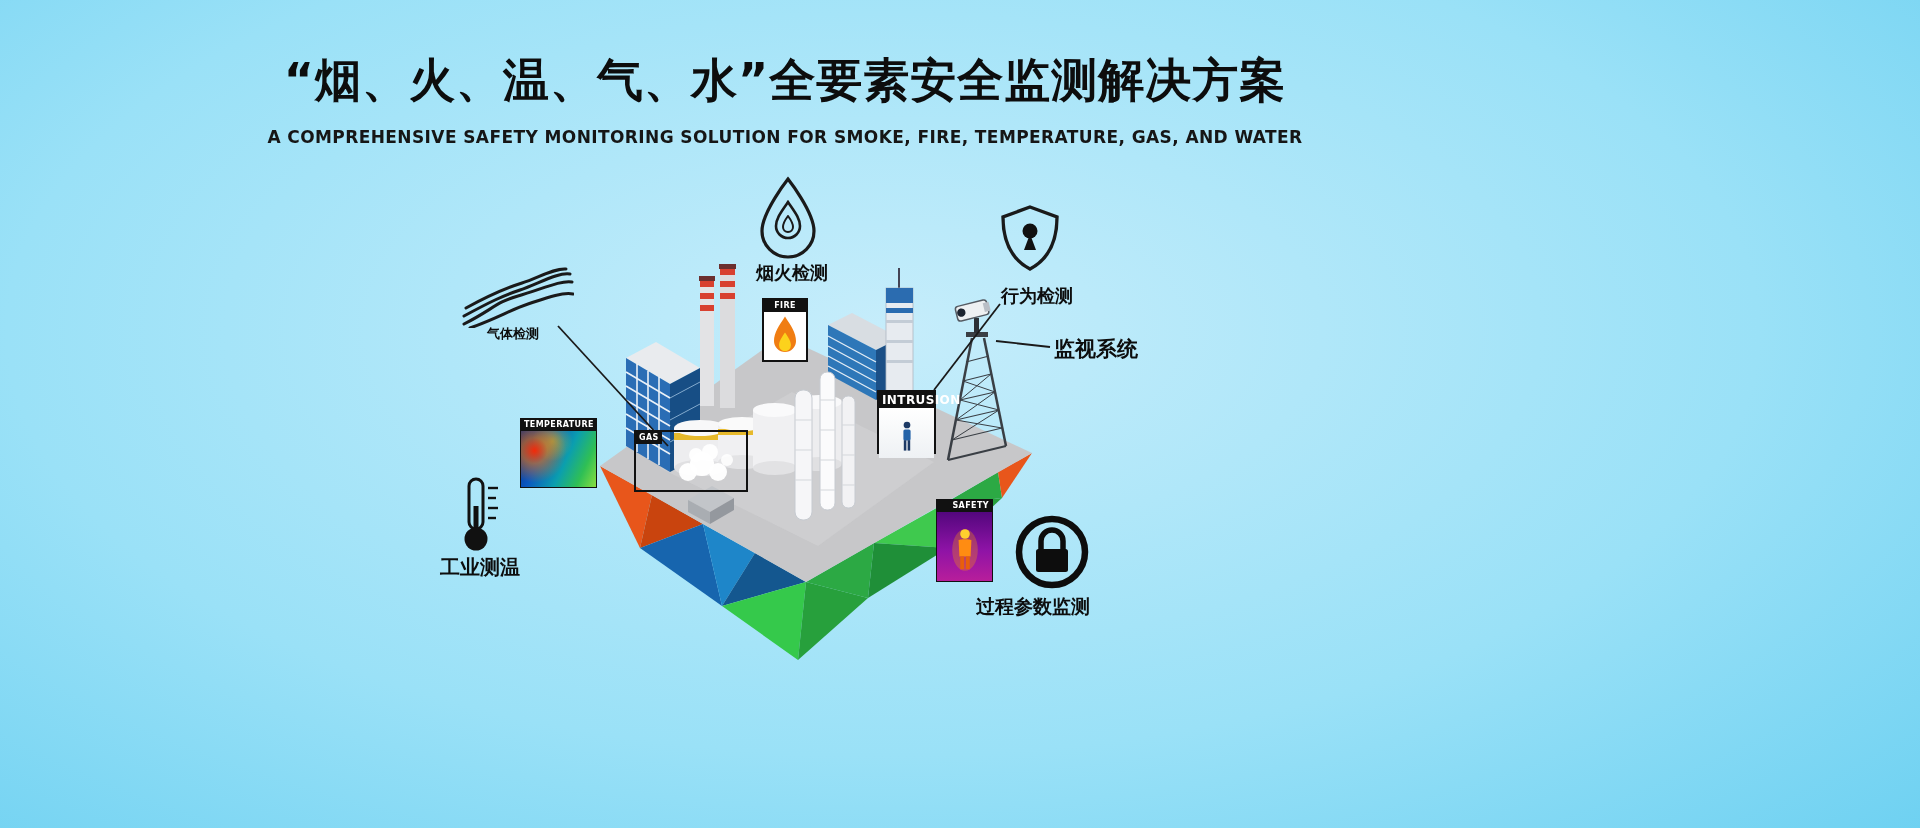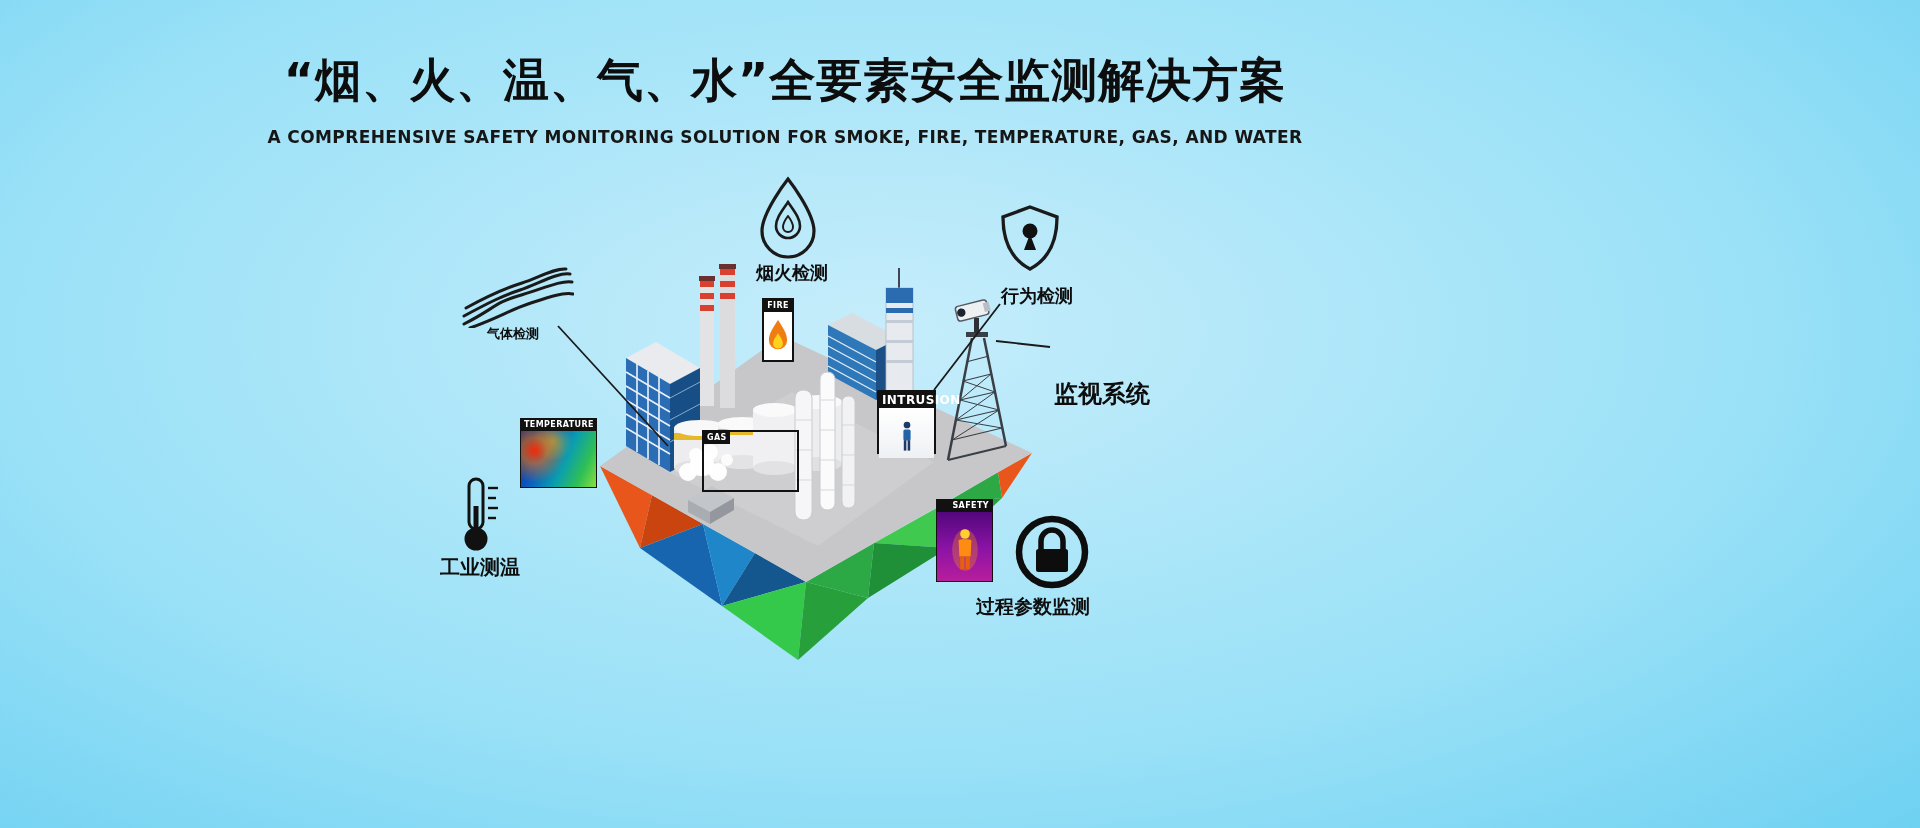--- a/index.html
+++ b/index.html
@@ -15,41 +15,41 @@
   .subtitle{
     position:absolute;top:127px;left:0;width:1570px;text-align:center;
     font-size:17px;font-weight:600;color:#161616;letter-spacing:.4px;
   }
   .scene{position:absolute;left:0;top:0;z-index:1;}
   .icon{position:absolute;z-index:3;}
   .callout-label{position:absolute;z-index:3;font-weight:700;color:#0d0d0d;white-space:nowrap;}
   #lbl-gas{left:487px;top:325px;font-size:13px;}
   #lbl-fire{left:756px;top:261px;font-size:18px;}
   #lbl-behavior{left:1001px;top:284px;font-size:18px;}
-  #lbl-surv{left:1054px;top:335px;font-size:24px;margin-top:43px;}
+  #lbl-surv{left:1054px;top:335px;font-size:21px;}
   #lbl-temp{left:440px;top:554px;font-size:20px;}
   #lbl-process{left:976px;top:594px;font-size:19px;}
   .photo-box{position:absolute;z-index:2;box-sizing:border-box;border:2px solid #111;}
   .photo-box .tag{
     background:#111;color:#fff;font-size:8px;line-height:1;padding:2px 3px;
     letter-spacing:.4px;font-weight:700;text-align:right;
   }
   .photo-box .tag.center{text-align:center;}
   .photo-box .body{position:relative;width:100%;overflow:hidden;}
   .temp-box{left:520px;top:418px;width:77px;height:70px;border-width:1px;}
   .temp-body{
     height:56px;
     background:
       radial-gradient(circle at 18% 35%, rgba(255,40,0,.95) 0%, rgba(255,120,0,.55) 18%, rgba(0,0,0,0) 45%),
       radial-gradient(circle at 42% 18%, rgba(255,210,0,.5) 0%, rgba(0,0,0,0) 32%),
       linear-gradient(115deg,#082a80 0%,#0a56c0 30%,#0b9fae 58%,#2fbf55 80%,#8adf3f 100%);
   }
-  .fire-box{left:762px;top:298px;width:32px;height:64px;background:#fff;}
+  .fire-box{left:762px;top:298px;width:46px;height:64px;background:#fff;}
   .fire-body{height:48px;display:flex;align-items:center;justify-content:center;background:#fff;}
-  .gas-box{left:702px;top:430px;width:97px;height:62px;background:transparent;}
+  .gas-box{left:634px;top:430px;width:114px;height:62px;background:transparent;}
   .gas-box .tag{position:absolute;top:0;left:0;display:inline-block;}
   .intrusion-box{left:877px;top:390px;width:59px;height:64px;background:#fff;}
   .intrusion-box .tag{font-size:12px;}
   .intrusion-body{height:50px;display:flex;align-items:flex-end;justify-content:center;background:linear-gradient(180deg,#ffffff 0%,#eef1f4 100%);}
   .safety-box{left:936px;top:499px;width:57px;height:83px;border-width:1px;}
   .safety-body{
     height:69px;display:flex;align-items:flex-end;justify-content:center;
     background:linear-gradient(180deg,#53077d 0%,#8e13a6 55%,#b81e9b 100%);
   }
 </style>

